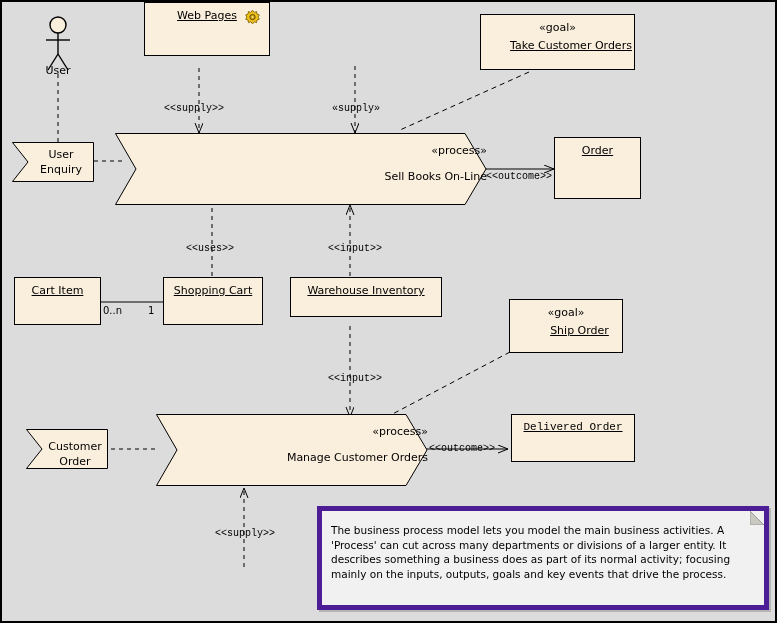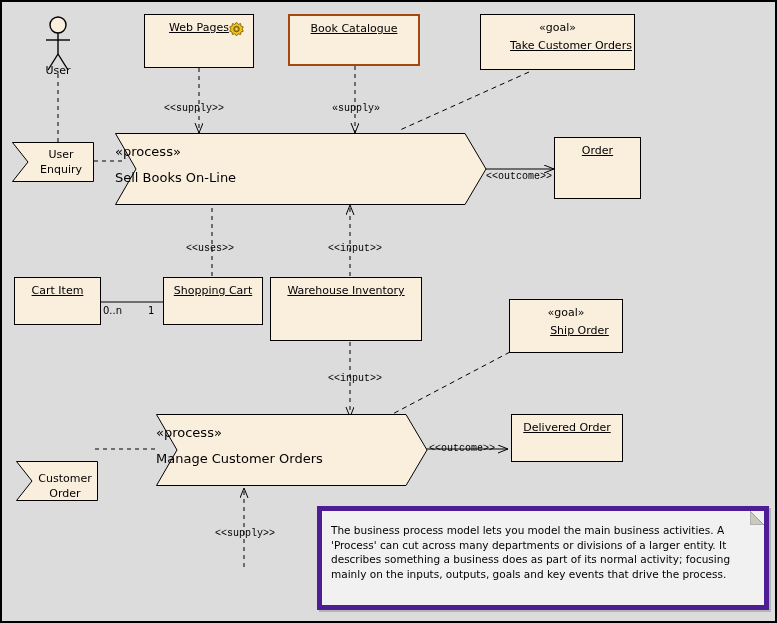--- a/index.html
+++ b/index.html
@@ -60,22 +60,22 @@
   
   .process {
     position: absolute;
     box-sizing: border-box;
   }
   .process svg { position: absolute; left: 0; top: 0; }
   .process .stereo,
   .process .title {
     position: absolute;
     left: 0; right: 0;
-    text-align: left;
-    font-size: 13px;
+    text-align: right;
+    font-size: 11px;
     white-space: nowrap;
     color: #000;
   }
   .process .stereo { top: 11px; }
   .process .title  { top: 37px; }
 
   
   .event {
     position: absolute;
     box-sizing: border-box;
@@ -193,34 +193,31 @@
     <svg width="28" height="60" viewBox="0 0 28 60">
       <circle cx="14" cy="9" r="8" fill="#faeedc" stroke="#000" stroke-width="1.4"></circle>
       <line x1="14" y1="17" x2="14" y2="38" stroke="#000" stroke-width="1.4"></line>
       <line x1="2" y1="24" x2="26" y2="24" stroke="#000" stroke-width="1.4"></line>
       <line x1="14" y1="38" x2="4" y2="54" stroke="#000" stroke-width="1.4"></line>
       <line x1="14" y1="38" x2="24" y2="54" stroke="#000" stroke-width="1.4"></line>
     </svg>
     <div class="name">User</div>
   </div>
 
-  <div class="node classifier" style="left:142px; top:12px; width:110px; height:54px;text-decoration:underline;">
+  <div class="node classifier" style="left:142px; top:0; width:126px; height:54px;text-decoration:underline;">
     <div class="title">Web Pages</div>
     <svg class="gear-icon" style="right:8px; top:6px;" width="17" height="17" viewBox="0 0 20 20">
       <g stroke="#7a5c00" stroke-width="1" fill="#f0c419">
         <path d="M10 1.5 L12 4 L14.8 3 L15.2 6 L18 7 L16.5 9.5 L18 12 L15.2 13 L14.8 16 L12 15 L10 17.5 L8 15 L5.2 16 L4.8 13 L2 12 L3.5 9.5 L2 7 L4.8 6 L5.2 3 L8 4 Z"></path>
       </g>
       <circle cx="10" cy="9.5" r="3.2" fill="#c99a06" stroke="#5c4500" stroke-width="1"></circle>
       <circle cx="10" cy="9.5" r="1.2" fill="#f6e2a0" stroke="none"></circle>
     </svg>
   </div>
 
-  <div class="node classifier catalogue" style="left:286px; top:12px; width:132px; height:52px;">
-    <div class="title">Book Catalogue</div>
-  </div>
 
   <div class="node goal" style="left:478px; top:12px; width:155px; height:56px;">
     <div class="stereo">«goal»</div>
     <div class="title">Take Customer Orders</div>
   </div>
 
   <div class="event" style="left:10px; top:140px; width:82px; height:40px;">
     <svg width="82" height="40" viewBox="0 0 82 40">
       <path d="M0.5,0.5 L81.5,0.5 L81.5,39.5 L0.5,39.5 L16,20 Z" fill="#faeedc" stroke="#000" stroke-width="1"></path>
     </svg>
@@ -243,48 +240,48 @@
   </div>
 
   <div class="node classifier" style="left:12px; top:275px; width:87px; height:48px;">
     <div class="title">Cart Item</div>
   </div>
 
   <div class="node classifier" style="left:161px; top:275px; width:100px; height:48px;">
     <div class="title">Shopping Cart</div>
   </div>
 
-  <div class="node classifier" style="left:268px; top:275px; width:152px; height:64px;">
+  <div class="node classifier" style="left:288px; top:275px; width:152px; height:40px;">
     <div class="title">Warehouse Inventory</div>
   </div>
 
   <div class="node goal" style="left:507px; top:297px; width:114px; height:54px;">
     <div class="stereo">«goal»</div>
     <div class="title">Ship Order</div>
   </div>
 
-  <div class="event" style="left:14px; top:427px; width:82px; height:49px;margin-top:32px;">
+  <div class="event" style="left:24px; top:427px; width:82px; height:49px;">
     <svg width="82" height="40" viewBox="0 0 82 40">
       <path d="M0.5,0.5 L81.5,0.5 L81.5,39.5 L0.5,39.5 L16,20 Z" fill="#faeedc" stroke="#000" stroke-width="1"></path>
     </svg>
     <div class="label">
       <span>Customer</span><br>
       <span>Order</span>
     </div>
   </div>
 
   <div class="process" style="left:154px; top:412px; width:272px; height:72px;">
     <svg width="272" height="72" viewBox="0 0 272 72">
       <path d="M0.5,0.5 L250,0.5 L271,36 L250,71.5 L0.5,71.5 L21,36 Z" fill="#faeedc" stroke="#000" stroke-width="1"></path>
     </svg>
     <div class="stereo">«process»</div>
     <div class="title">Manage Customer Orders</div>
   </div>
 
-  <div class="node classifier" style="left:509px; top:412px; width:112px; height:48px;">
+  <div class="node classifier" style="left:509px; top:412px; width:124px; height:48px;font-family:Liberation Mono, monospace;">
     <div class="title">Delivered Order</div>
   </div>
 
 
   <div class="conn-label" style="left:162px; top:101px;">&lt;&lt;supply&gt;&gt;</div>
 
   <div class="conn-label" style="left:330px; top:101px;">«supply»</div>
 
   <div class="conn-label" style="left:484px; top:169px;">&lt;&lt;outcome&gt;&gt;</div>
 

